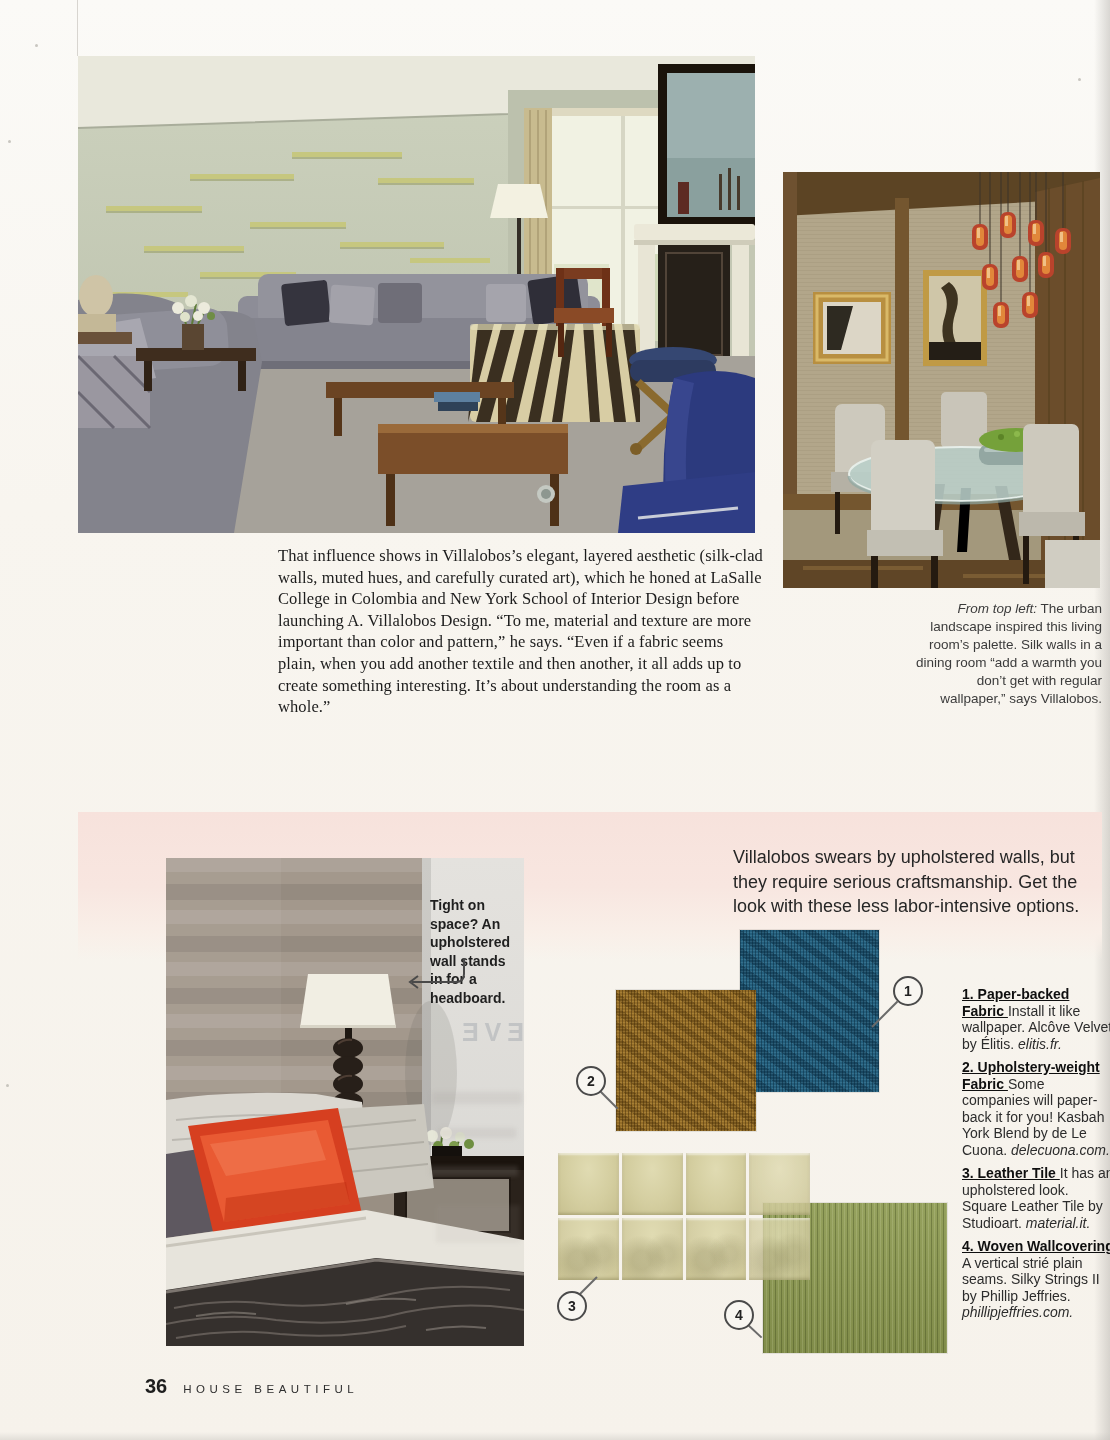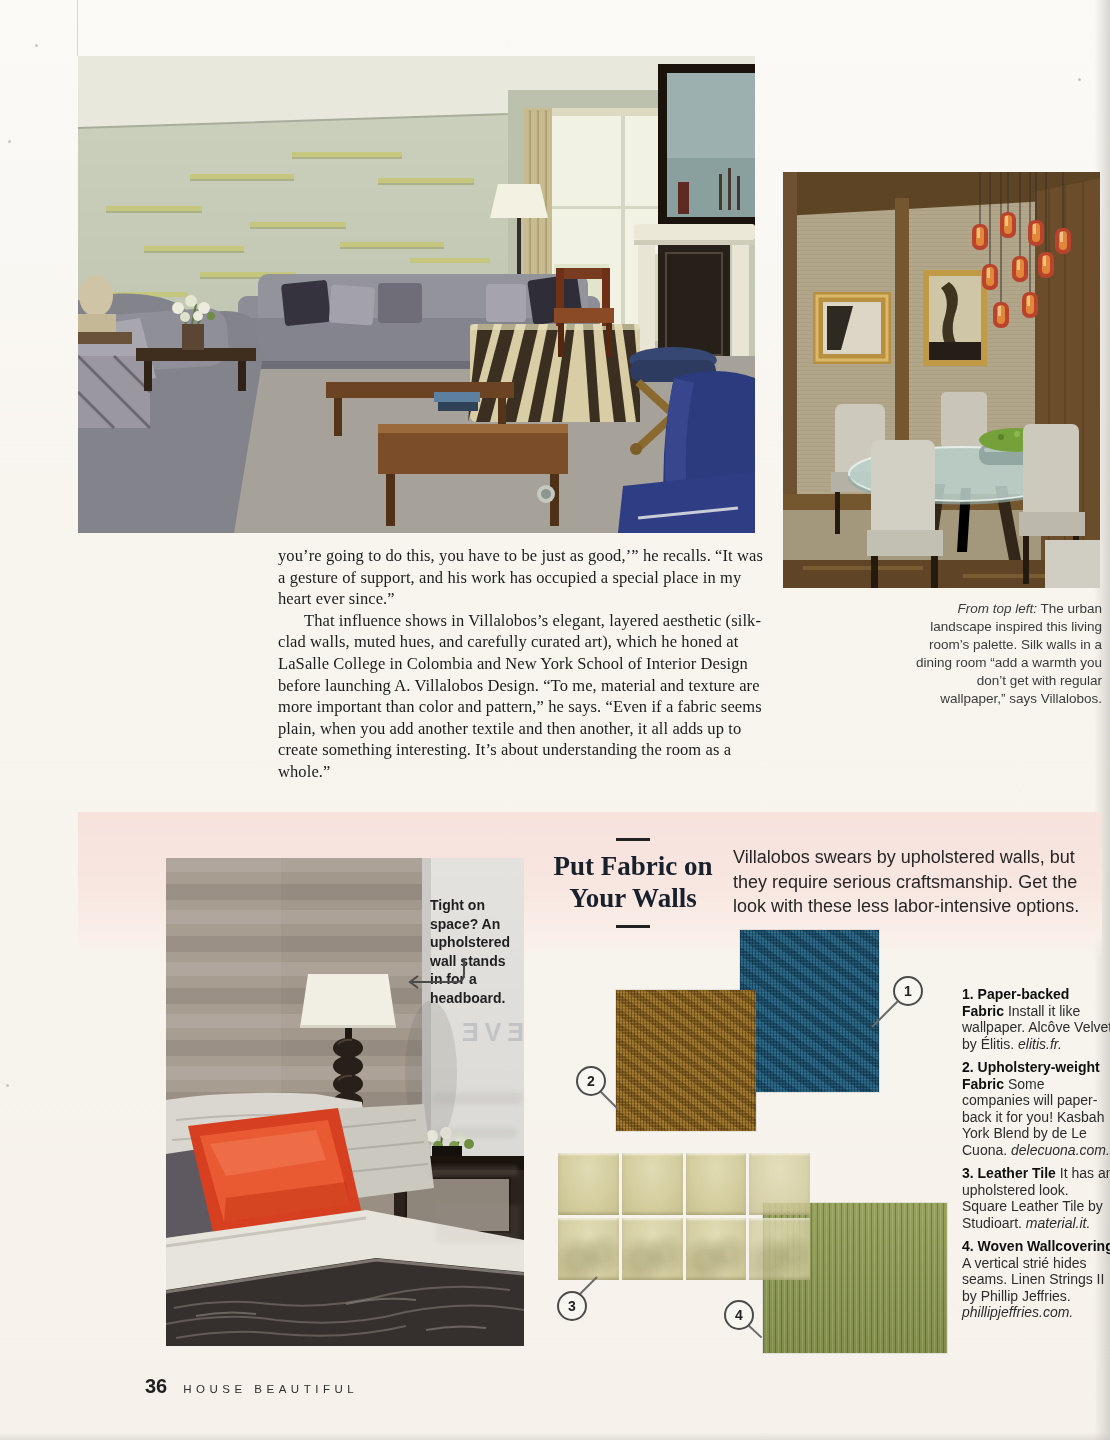--- a/index.html
+++ b/index.html
@@ -60,21 +60,21 @@
   .swatch-green{left:763px;top:1203px;width:184px;height:150px;background-color:#8d9a51;background-image:
     repeating-linear-gradient(90deg,rgba(48,60,16,.32) 0 1px,rgba(0,0,0,0) 1px 3px,rgba(238,242,205,.15) 3px 4px,rgba(0,0,0,0) 4px 6px),
     linear-gradient(180deg,rgba(255,255,255,.07),rgba(0,0,0,.09));z-index:1;}
   
   .circle-num{width:26px;height:26px;border:2px solid #4a4a4a;border-radius:50%;background:#f8f6f1;
     font-weight:bold;font-size:14px;line-height:26px;text-align:center;color:#222;z-index:6;}
   .leader{height:2px;background:#6a6a6a;transform-origin:0 50%;z-index:5;}
   
   .fab-list{left:962px;top:986px;width:152px;font-size:14px;line-height:16.5px;color:#2c2c2c;}
   .fab-list .item{margin-bottom:7px;}
-  .fab-list .t{font-weight:bold;color:#0f0f0f;}
+  .fab-list .t{font-weight:bold;color:#0f0f0f;text-decoration:underline;}
   .fab-list .u{font-style:italic;}
   
   .footer{left:145px;top:1375px;white-space:nowrap;}
   .footer .num{font-weight:bold;font-size:20px;color:#1e1e1e;}
   .footer .mag{font-size:11.5px;letter-spacing:4.5px;color:#2e2e2e;margin-left:16px;}
 </style>
 </head>
 <body>
 
 <div id="page">
@@ -387,36 +387,27 @@
         <rect x="148" y="384" width="7" height="32" fill="#241a10"></rect>
       <rect x="240" y="252" width="56" height="100" rx="7" fill="#cdc9bd"></rect>
       <rect x="236" y="340" width="66" height="24" fill="#bcb8ac"></rect>
       <rect x="240" y="364" width="6" height="48" fill="#241a10"></rect>
         <rect x="290" y="364" width="6" height="48" fill="#241a10"></rect>
       <rect x="262" y="368" width="55" height="48" fill="#d0cdc2"></rect>
     </svg>
   </div>
 
   <div class="abs body-copy">
-    <p>you’re going to do this, you have to be just as good,’” he recalls. “It was a gesture of support, and his work has occupied a special place in my heart ever since.”</p>
     <p>That influence shows in Villalobos’s elegant, layered aesthetic (silk-clad walls, muted hues, and carefully curated art), which he honed at LaSalle College in Colombia and New York School of Interior Design before launching A. Villalobos Design. “To me, material and texture are more important than color and pattern,” he says. “Even if a fabric seems plain, when you add another textile and then another, it all adds up to create some­thing interesting. It’s about understanding the room as a whole.”</p>
   </div>
 
   <div class="abs dining-caption">
     <span class="lead">From top left:</span><span> The urban landscape inspired this living room’s palette. Silk walls in a dining room “add a warmth you don’t get with regular wallpaper,” says Villalobos.</span>
   </div>
 
-  <div class="abs section-head">
-    <div class="head-dash"></div>
-    <div class="head-lines">
-      <div>Put Fabric on</div>
-      <div>Your Walls</div>
-    </div>
-    <div class="head-dash"></div>
-  </div>
 
   <div class="abs section-intro">Villalobos swears by upholstered walls, but they require serious craftsmanship. Get the look with these less labor-intensive options.</div>
 
   <div class="abs" style="left:166px;top:858px;width:358px;height:488px;">
     <svg class="photo" width="358" height="488" viewBox="0 0 358 488">
       <defs>
         <linearGradient id="colgrad" x1="0" y1="0" x2="0" y2="1">
           <stop offset="0" stop-color="#e4e2de"></stop>
             <stop offset="1" stop-color="#d6d5d1"></stop>
         </linearGradient>
@@ -547,21 +538,21 @@
     <div class="item">
       <span class="t">1. Paper-backed Fabric </span><span>Install it like wallpaper. Alcôve Velvet by Élitis. </span><span class="u">elitis.fr.</span>
     </div>
     <div class="item">
       <span class="t">2. Upholstery-weight Fabric </span><span>Some companies will paper-back it for you! Kasbah York Blend by de Le Cuona. </span><span class="u">delecuona.com.</span>
     </div>
     <div class="item">
       <span class="t">3. Leather Tile </span><span>It has an upholstered look. Square Leather Tile by Studioart. </span><span class="u">material.it.</span>
     </div>
     <div class="item">
-      <span class="t">4. Woven Wallcov­ering </span><span>A vertical strié hides seams. Linen Strings II by Phillip Jeffries. </span><span class="u">phillipjeffries.com.</span>
+      <span class="t">4. Woven Wallcov­ering </span><span>A vertical strié plain seams. Silky Strings II by Phillip Jeffries. </span><span class="u">phillipjeffries.com.</span>
     </div>
   </div>
 
   <div class="abs footer">
     <span class="num">36</span><span class="mag">HOUSE BEAUTIFUL</span>
   </div>
 
 </div>
 
 </body></html>

